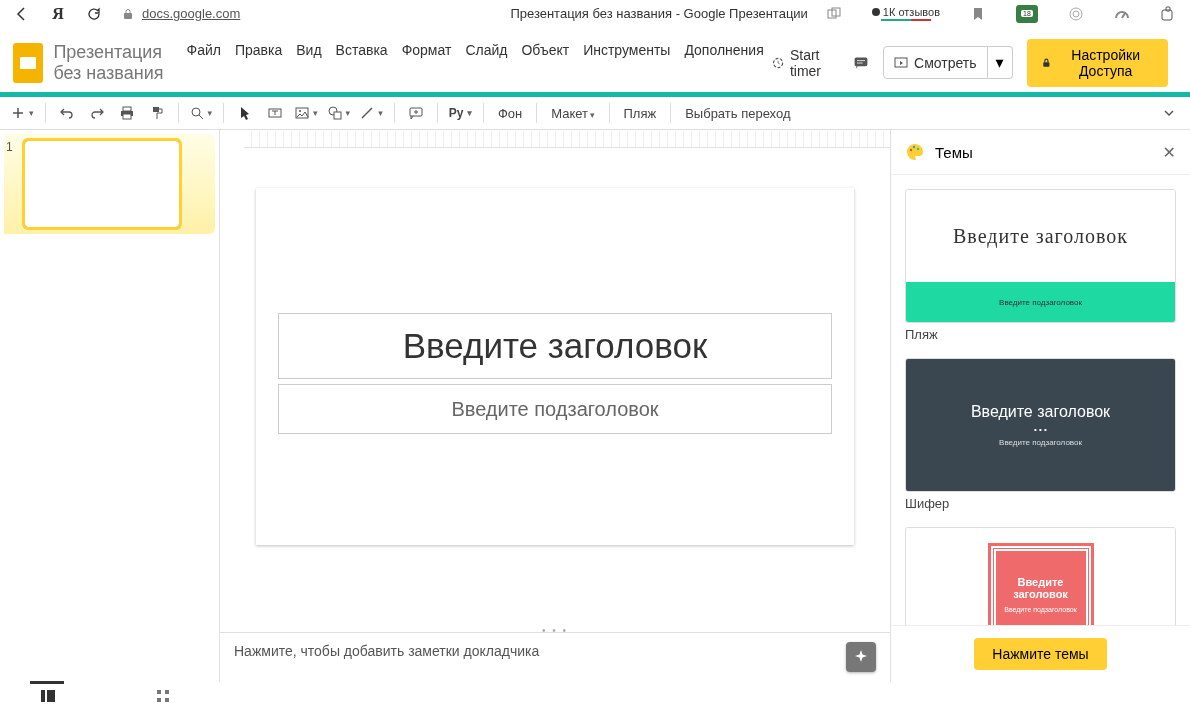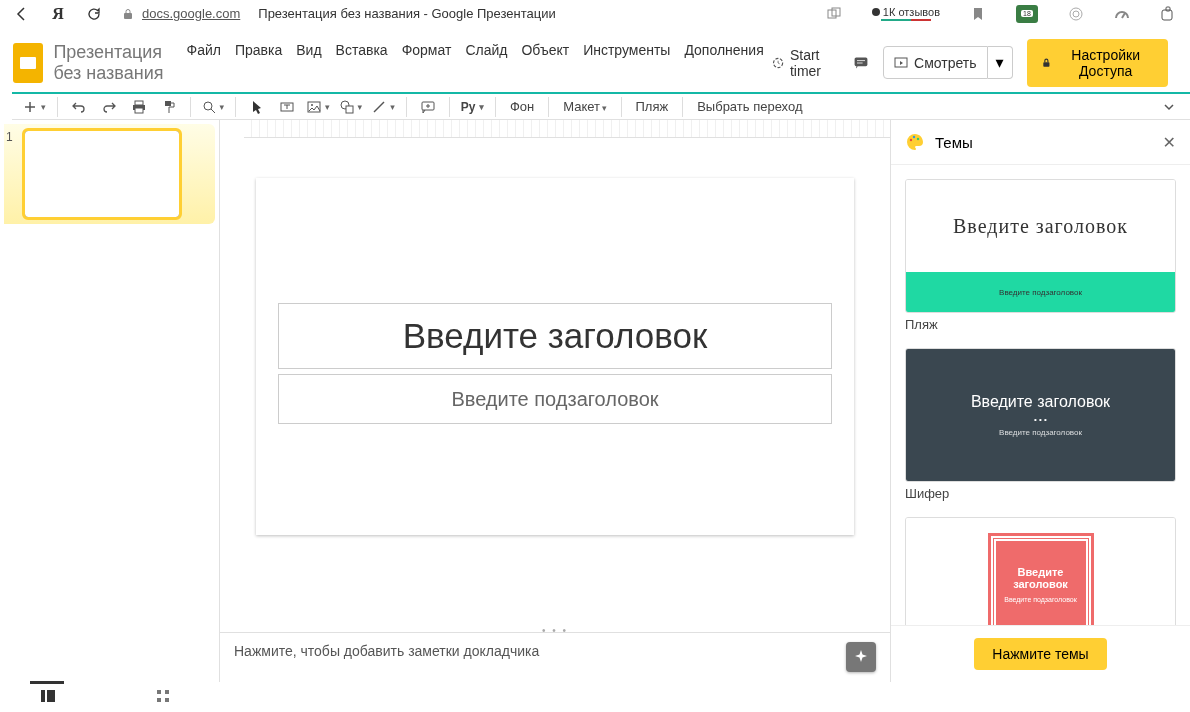--- a/index.html
+++ b/index.html
@@ -2,21 +2,21 @@
 <html><head>
 <meta charset="utf-8">
 <style>
 * { margin: 0; padding: 0; box-sizing: border-box; font-family: Arial, sans-serif; }
 body { width: 1190px; height: 712px; overflow: hidden; background: #fff; display: flex; flex-direction: column; }
 
 
 .browser-bar { height: 28px; display: flex; align-items: center; padding: 0 14px; gap: 18px; border-bottom: 1px solid transparent; }
 .browser-bar .nav-area { display: flex; align-items: center; gap: 20px; }
 .browser-bar .url-area { display: flex; align-items: center; gap: 6px; color: #555; font-size: 13px; text-decoration: underline; }
-.browser-bar .tab-title { flex: 1; text-align: left; font-size: 13px; color: #333; }
+.browser-bar .tab-title { flex: 1; text-align: right; font-size: 13px; color: #333; }
 .browser-bar .ext-area { display: flex; align-items: center; gap: 30px; }
 .ico { width: 16px; height: 16px; display: inline-flex; align-items: center; justify-content: center; color: #555; cursor: pointer; }
 .badge-1k { display: flex; flex-direction: column; align-items: center; font-size: 10px; cursor: pointer; }
 .badge-1k-top { display:flex; align-items:center; gap:3px; font-size:11px; color:#333;}
 .badge-1k-bar { width:50px; height:2px; background: linear-gradient(90deg,#2a8 0 60%, #c33 60% 100%); margin-top:1px;}
 .ext-green { width:22px; height:18px; border-radius:3px; background:#3a7d44; color:#fff; font-size:8px; display:flex; align-items:center; justify-content:center; position:relative; }
 .ext-green::after{content:"18"; position:absolute; background:#fff; color:#333; font-size:7px; padding:0 2px; border-radius:2px;}
 
 
 .app-header { display:flex; align-items:center; padding: 6px 10px 0 10px; gap: 8px; border-bottom: 1px solid transparent; height: 64px; }
@@ -27,21 +27,21 @@
 .menu-item { cursor:pointer; }
 .header-right { margin-left:auto; display:flex; align-items:center; gap: 14px; padding-right: 12px; }
 .btn-plain { display:flex; align-items:center; gap:6px; font-size:14px; color:#333; cursor:pointer; }
 .btn-outline { display:flex; align-items:center; gap:6px; font-size:14px; color:#333; border:1px solid #ccc; border-radius:4px; padding: 6px 10px; cursor:pointer; }
 .btn-split { display:flex; }
 .btn-split .drop { border-left:1px solid #ccc; padding:6px 8px; border:1px solid #ccc; border-left:none; border-radius:0 4px 4px 0;}
 .btn-split .main { border-radius:4px 0 0 4px; }
 .btn-yellow { background:#ffcf33; border:none; border-radius:4px; padding:8px 14px; font-size:14px; display:flex; align-items:center; gap:6px; cursor:pointer; font-weight:500; }
 
 
-.toolbar { height: 28px; border-top:2px solid #14b8a6; border-bottom:1px solid #e0e0e0; display:flex; align-items:center; padding: 0 8px; gap: 4px; font-size:13px; color:#444;margin-left:12px; }
+.toolbar { height: 38px; border-top:5px solid #14b8a6; border-bottom:1px solid #e0e0e0; display:flex; align-items:center; padding: 0 8px; gap: 4px; font-size:13px; color:#444; }
 .tool { min-width:26px; height:26px; display:flex; align-items:center; justify-content:center; cursor:pointer; border-radius:2px; padding:0 3px; gap:2px;}
 .sep { width:1px; height:20px; background:#ddd; margin: 0 4px; }
 .tool-label { padding: 0 6px; cursor:pointer; font-size:13px; }
 .tool-arrow::after { content:"▾"; font-size:9px; color:#666; margin-left:2px;}
 .toolbar .spacer { flex:1; }
 
 
 .main { flex:1; display:flex; min-height:0; }
 
 

